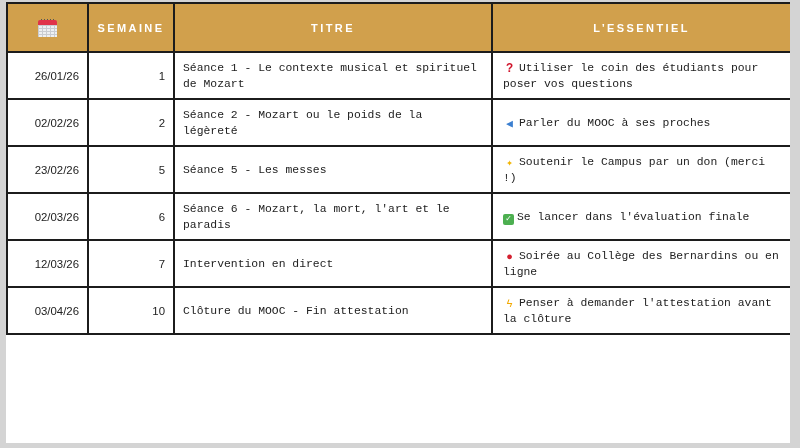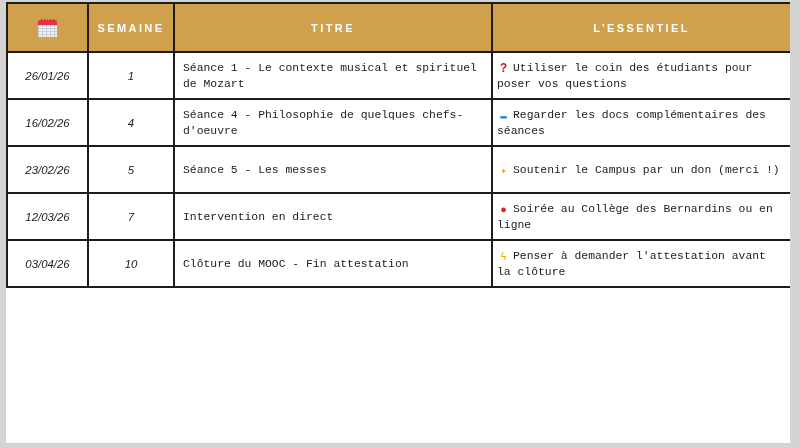--- a/index.html
+++ b/index.html
@@ -45,23 +45,23 @@
       padding: 0;
     }
     tbody td {
       height: 45px;
       font-size: 11.4px;
       color: #222222;
       vertical-align: middle;
       padding: 0 8px;
       line-height: 16px;
     }
-    td.date, td.week { text-align: center; font-style: italic; }
+    td.date, td.week { text-align: right; }
     td.title, td.ess { text-align: left; font-family: Liberation Mono, monospace; }
-    td.ess { padding-left: 4px; padding-right: 10px; }
+    td.ess { padding-left: 10px; padding-right: 10px; }
     .emoji {
       display: inline-block;
       width: 13px;
       margin-right: 3px;
       text-align: center;
       font-size: 11px;
       line-height: 14px;
       vertical-align: -1px;
     }
     .cal-icon {
@@ -124,30 +124,36 @@
       </tr>
     </thead>
     <tbody>
       <tr>
         <td class="date">26/01/26</td>
         <td class="week">1</td>
         <td class="title">Séance 1 - Le contexte musical et spirituel de Mozart</td>
         <td class="ess"><span class="emoji icon-question">?</span><span>Utiliser le coin des étudiants pour poser vos questions</span></td>
       </tr>
       <tr>
-        <td class="date">16/02/26</td>
-        <td class="week">4</td>
-        <td class="title">Séance 4 - Philosophie de quelques chefs-d'oeuvre</td>
-        <td class="ess"><span class="emoji icon-folder">▬</span><span>Regarder les docs complémentaires des séances</span></td>
+        <td class="date">02/02/26</td>
+        <td class="week">2</td>
+        <td class="title">Séance 2 - Mozart ou le poids de la légèreté</td>
+        <td class="ess"><span class="emoji icon-megaphone">◀</span><span>Parler du MOOC à ses proches</span></td>
       </tr>
       <tr>
         <td class="date">23/02/26</td>
         <td class="week">5</td>
         <td class="title">Séance 5 - Les messes</td>
         <td class="ess"><span class="emoji icon-sparkles">✦</span><span>Soutenir le Campus par un don (merci !)</span></td>
+      </tr>
+      <tr>
+        <td class="date">02/03/26</td>
+        <td class="week">6</td>
+        <td class="title">Séance 6 - Mozart, la mort, l'art et le paradis</td>
+        <td class="ess"><span class="emoji icon-check">✓</span><span>Se lancer dans l'évaluation finale</span></td>
       </tr>
       <tr>
         <td class="date">12/03/26</td>
         <td class="week">7</td>
         <td class="title">Intervention en direct</td>
         <td class="ess"><span class="emoji icon-pin">●</span><span>Soirée au Collège des Bernardins ou en ligne</span></td>
       </tr>
       <tr>
         <td class="date">03/04/26</td>
         <td class="week">10</td>

